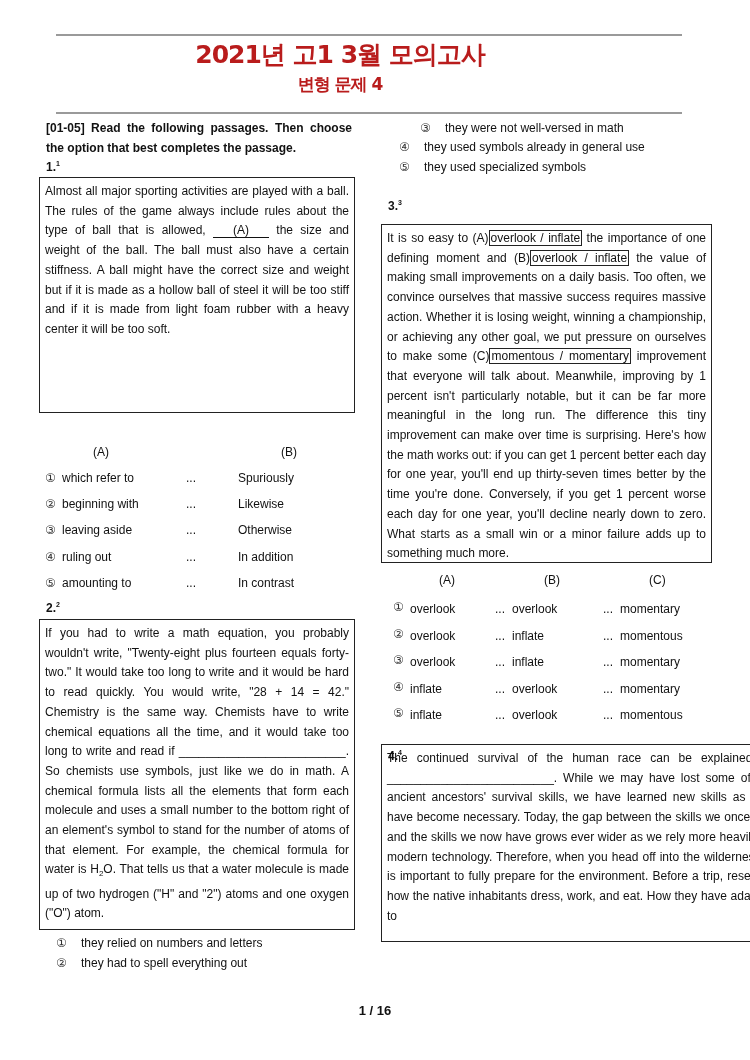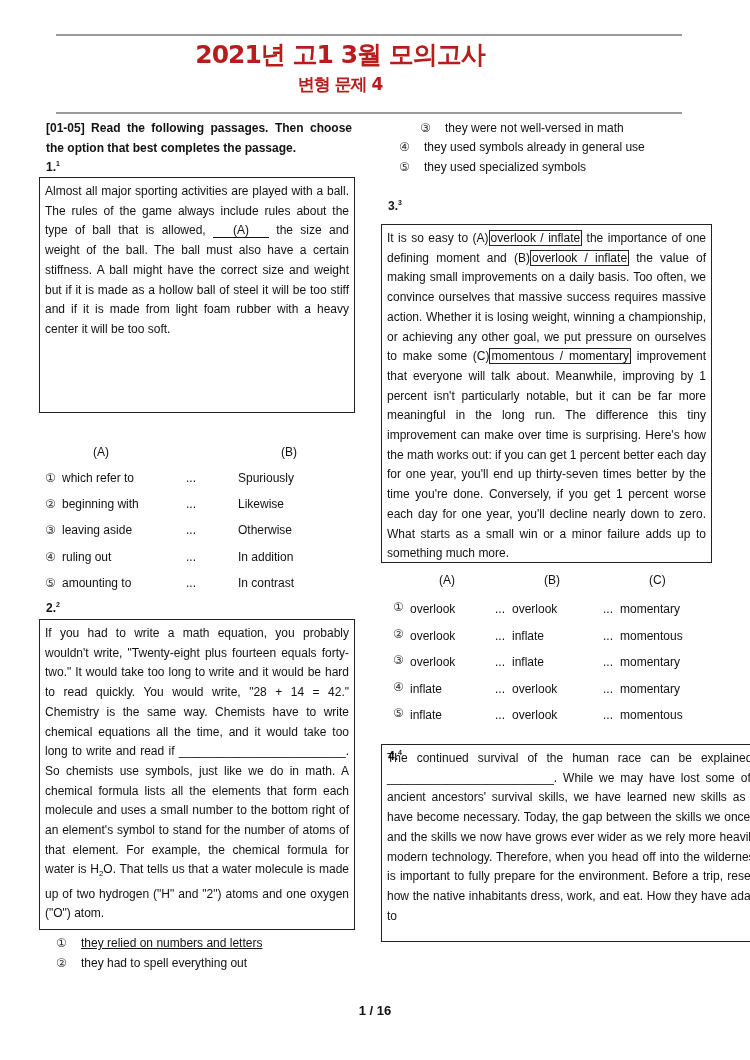--- a/index.html
+++ b/index.html
@@ -83,21 +83,21 @@
 </div>
 
 <div class="qnum" style="left:46px; top:601px;">
   <span>2.</span><sup>2</sup>
 </div>
 
 <div class="box" style="left:39px; top:619px; width:316px; height:311px;">
   <p><span>If you had to write a math equation, you probably wouldn't write, "Twenty-eight plus fourteen equals forty-two." It would take too long to write and it would be hard to read quickly. You would write, "28 + 14 = 42." Chemistry is the same way. Chemists have to write chemical equations all the time, and it would take too long to write and read if </span><span>_________________________</span><span>. So chemists use symbols, just like we do in math. A chemical formula lists all the elements that form each molecule and uses a small number to the bottom right of an element's symbol to stand for the number of atoms of that element. For example, the chemical formula for water is H</span><span class="sub">2</span><span>O. That tells us that a water molecule is made up of two hydrogen ("H" and "2") atoms and one oxygen ("O") atom.</span></p>
 </div>
 
-<div class="list-opt" style="left:56px; top:936px;text-decoration:underline;"><span class="n">①</span><span>they relied on numbers and letters</span></div>
+<div class="list-opt" style="left:56px; top:936px;"><span class="n">①</span><span>they relied on numbers and letters</span></div>
 <div class="list-opt" style="left:56px; top:956px;"><span class="n">②</span><span>they had to spell everything out</span></div>
 
 <div class="list-opt" style="left:420px; top:121px;"><span class="n">③</span><span>they were not well-versed in math</span></div>
 <div class="list-opt" style="left:399px; top:140px;"><span class="n">④</span><span>they used symbols already in general use</span></div>
 <div class="list-opt" style="left:399px; top:160px;"><span class="n">⑤</span><span>they used specialized symbols</span></div>
 
 <div class="qnum" style="left:388px; top:199px;">
   <span>3.</span><sup>3</sup>
 </div>
 

